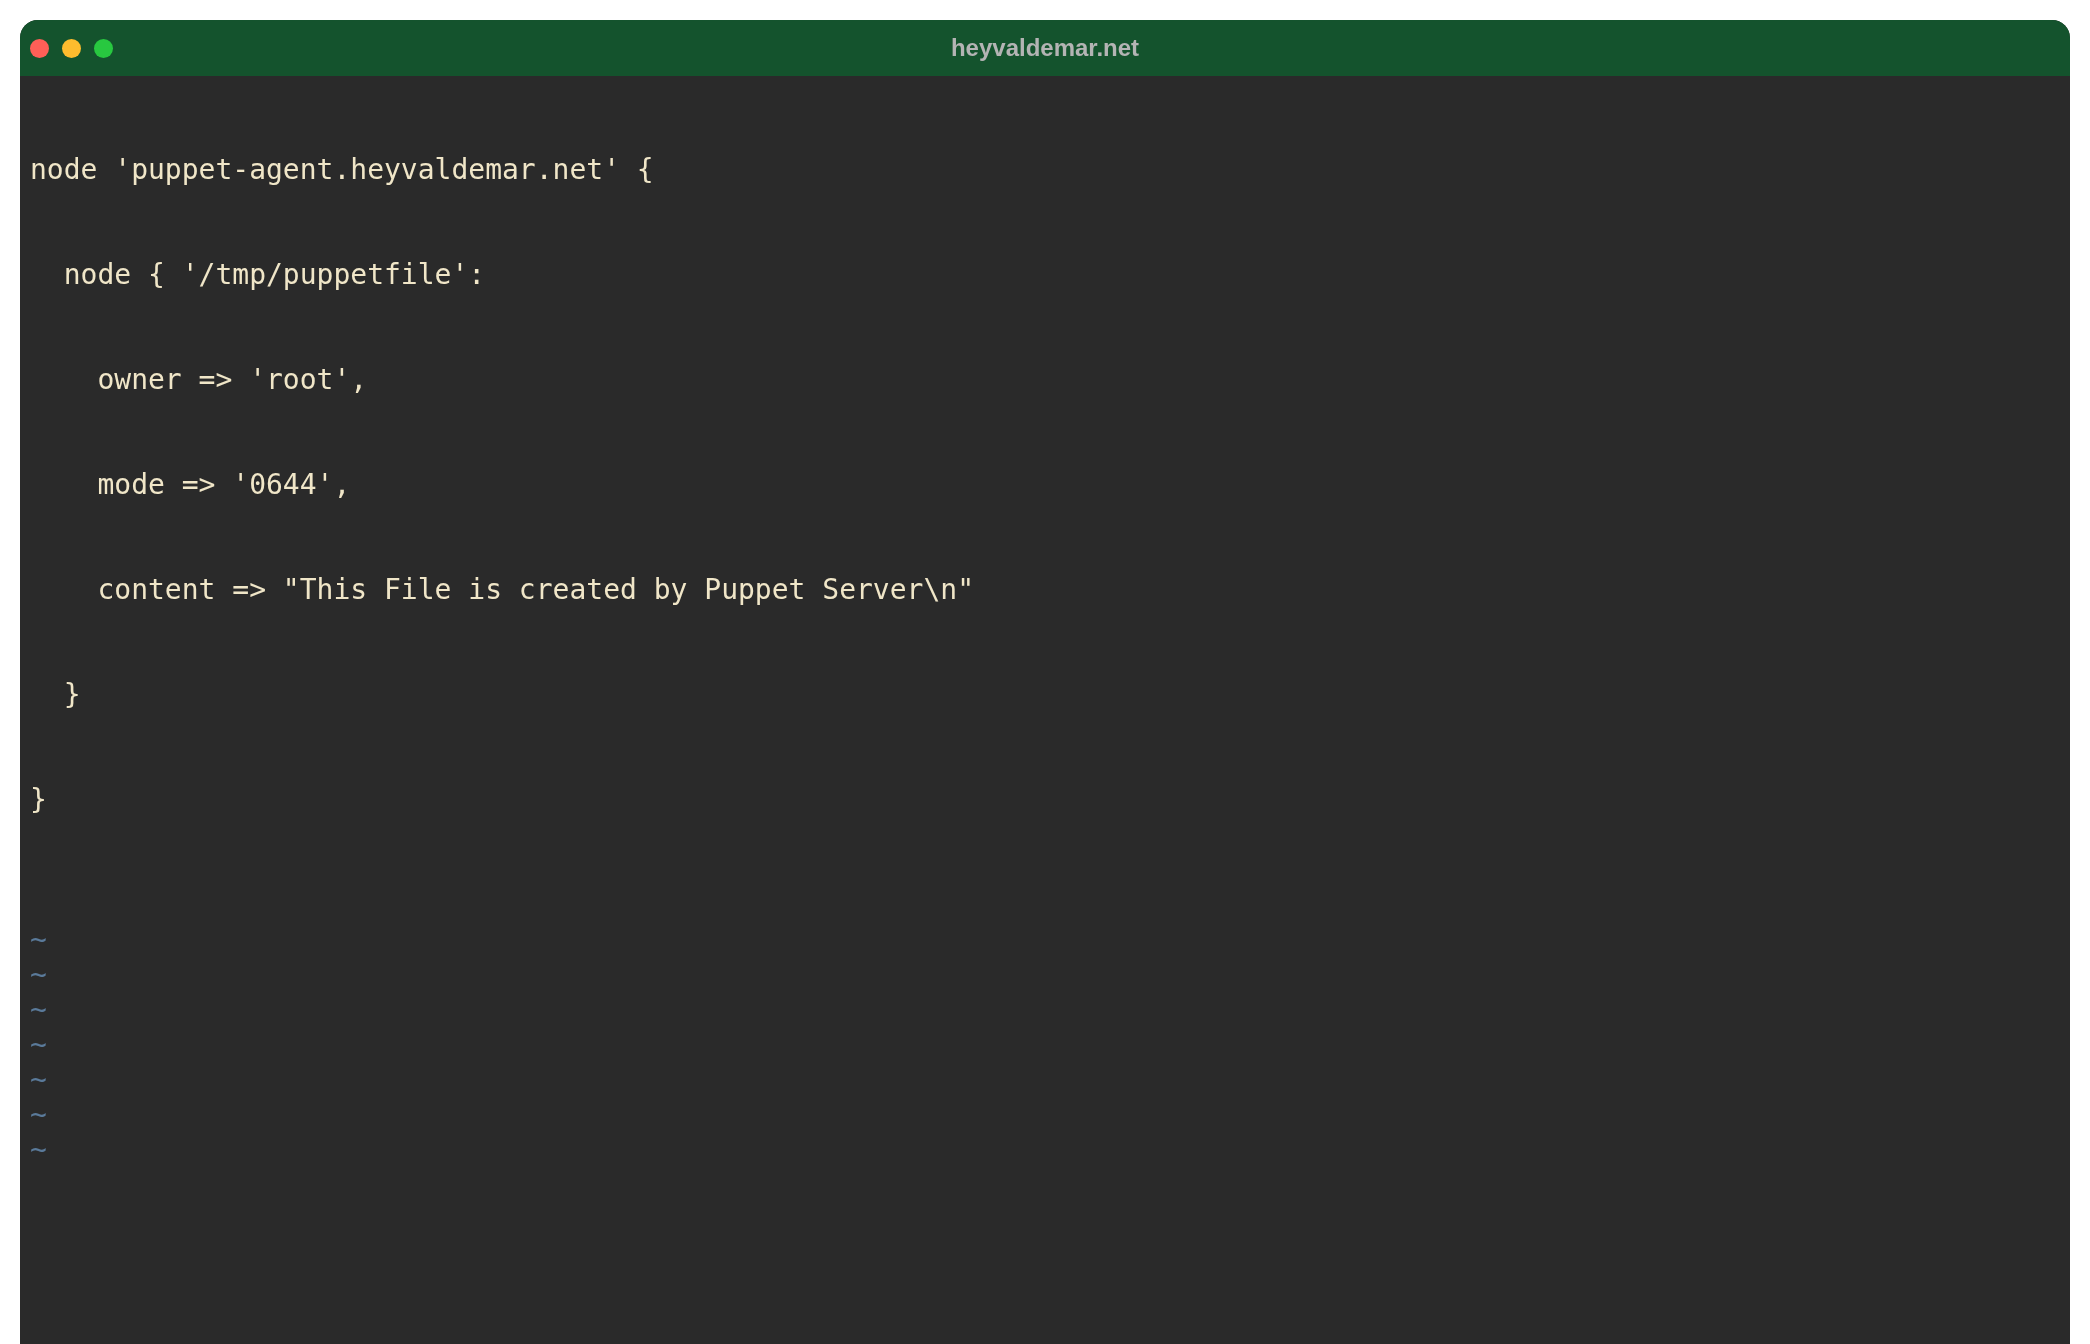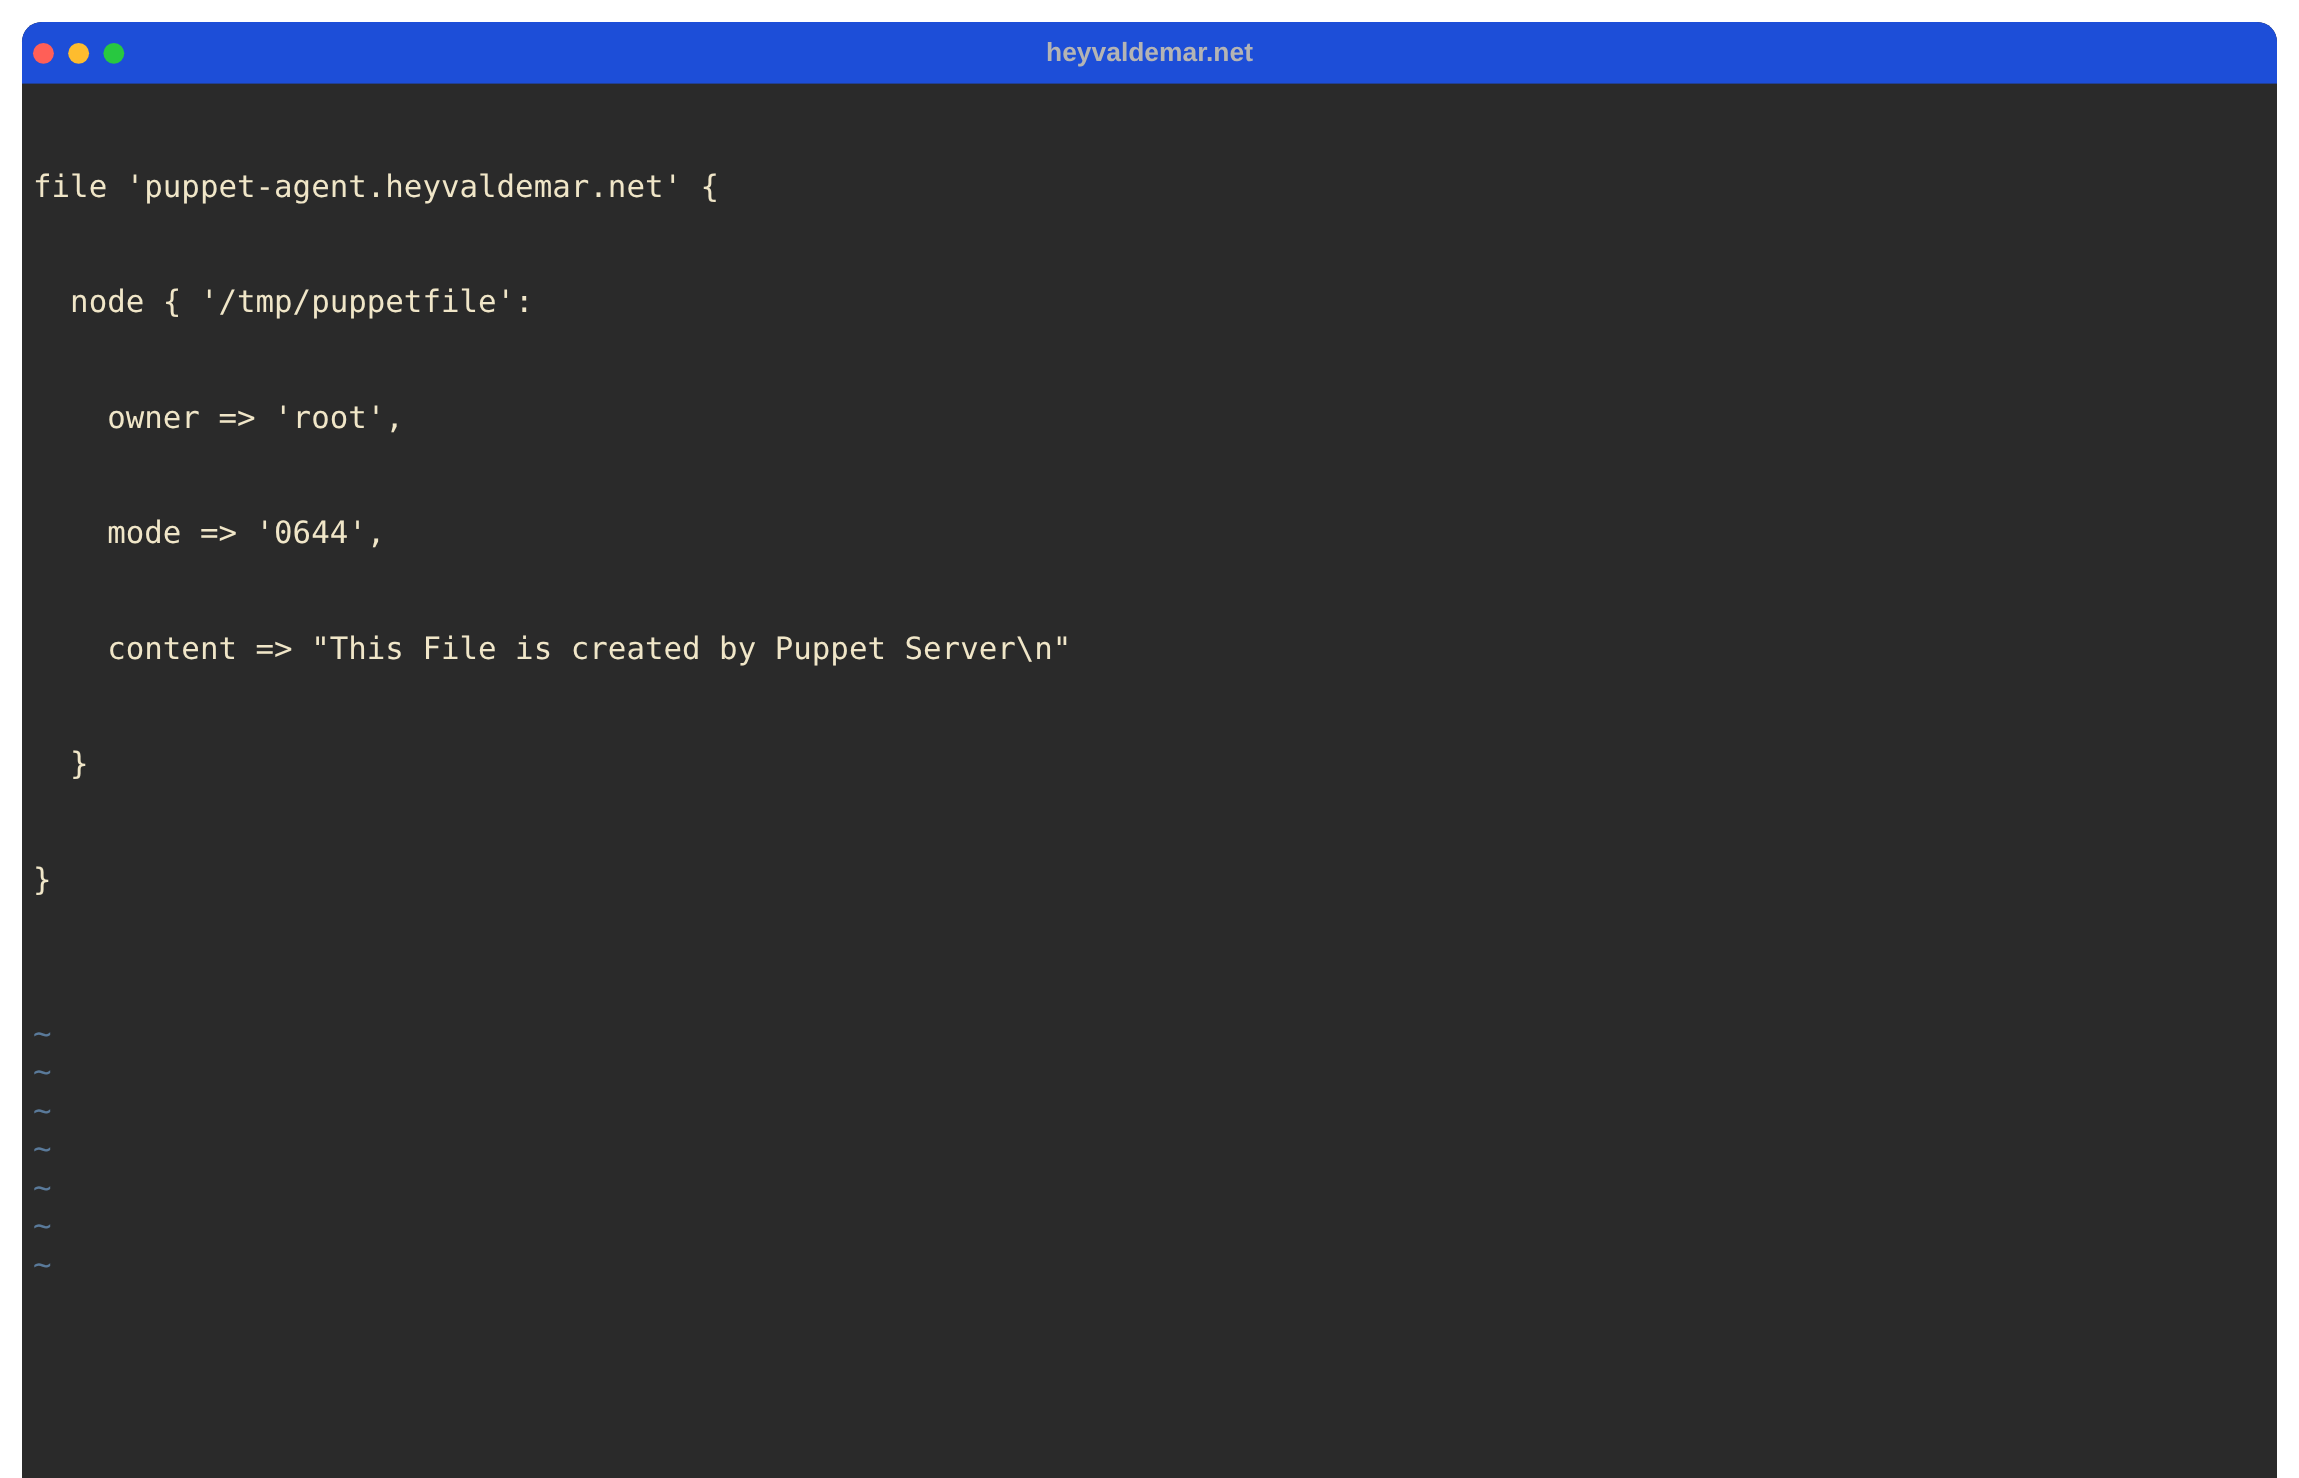--- a/index.html
+++ b/index.html
@@ -20,21 +20,21 @@
     height: 1344px;
     background: #2a2a2a;
     border-radius: 18px;
     overflow: hidden;
     display: flex;
     flex-direction: column;
     font-family: 'SF Mono', 'Menlo', 'Monaco', 'Consolas', monospace;
   }
   .titlebar {
     height: 56px;
-    background: #1d4ed8;
+    background: #14532d;
     display: flex;
     align-items: center;
     position: relative;
     padding: 0 10px;
   }
   .traffic-lights {
     display: flex;
     gap: 13px;
     align-items: center;
   }
@@ -91,21 +91,21 @@
   <div class="titlebar">
     <div class="traffic-lights">
       <div class="traffic-light red"></div>
       <div class="traffic-light yellow"></div>
       <div class="traffic-light green"></div>
     </div>
     <div class="window-title">heyvaldemar.net</div>
   </div>
   <div class="terminal-body">
     <div class="code-content">
-      <div class="code-line">file 'puppet-agent.heyvaldemar.net' {</div>
+      <div class="code-line">node 'puppet-agent.heyvaldemar.net' {</div>
       <div class="code-line">  node { '/tmp/puppetfile':</div>
       <div class="code-line">    owner =&gt; 'root',</div>
       <div class="code-line">    mode =&gt; '0644',</div>
       <div class="code-line">    content =&gt; "This File is created by Puppet Server\n"</div>
       <div class="code-line">  }</div>
       <div class="code-line">}</div>
     </div>
     <div class="code-line">&nbsp;</div>
     <div class="empty-lines" id="tilde-container"><div class="tilde-line">~</div><div class="tilde-line">~</div><div class="tilde-line">~</div><div class="tilde-line">~</div><div class="tilde-line">~</div><div class="tilde-line">~</div><div class="tilde-line">~</div></div>
     

